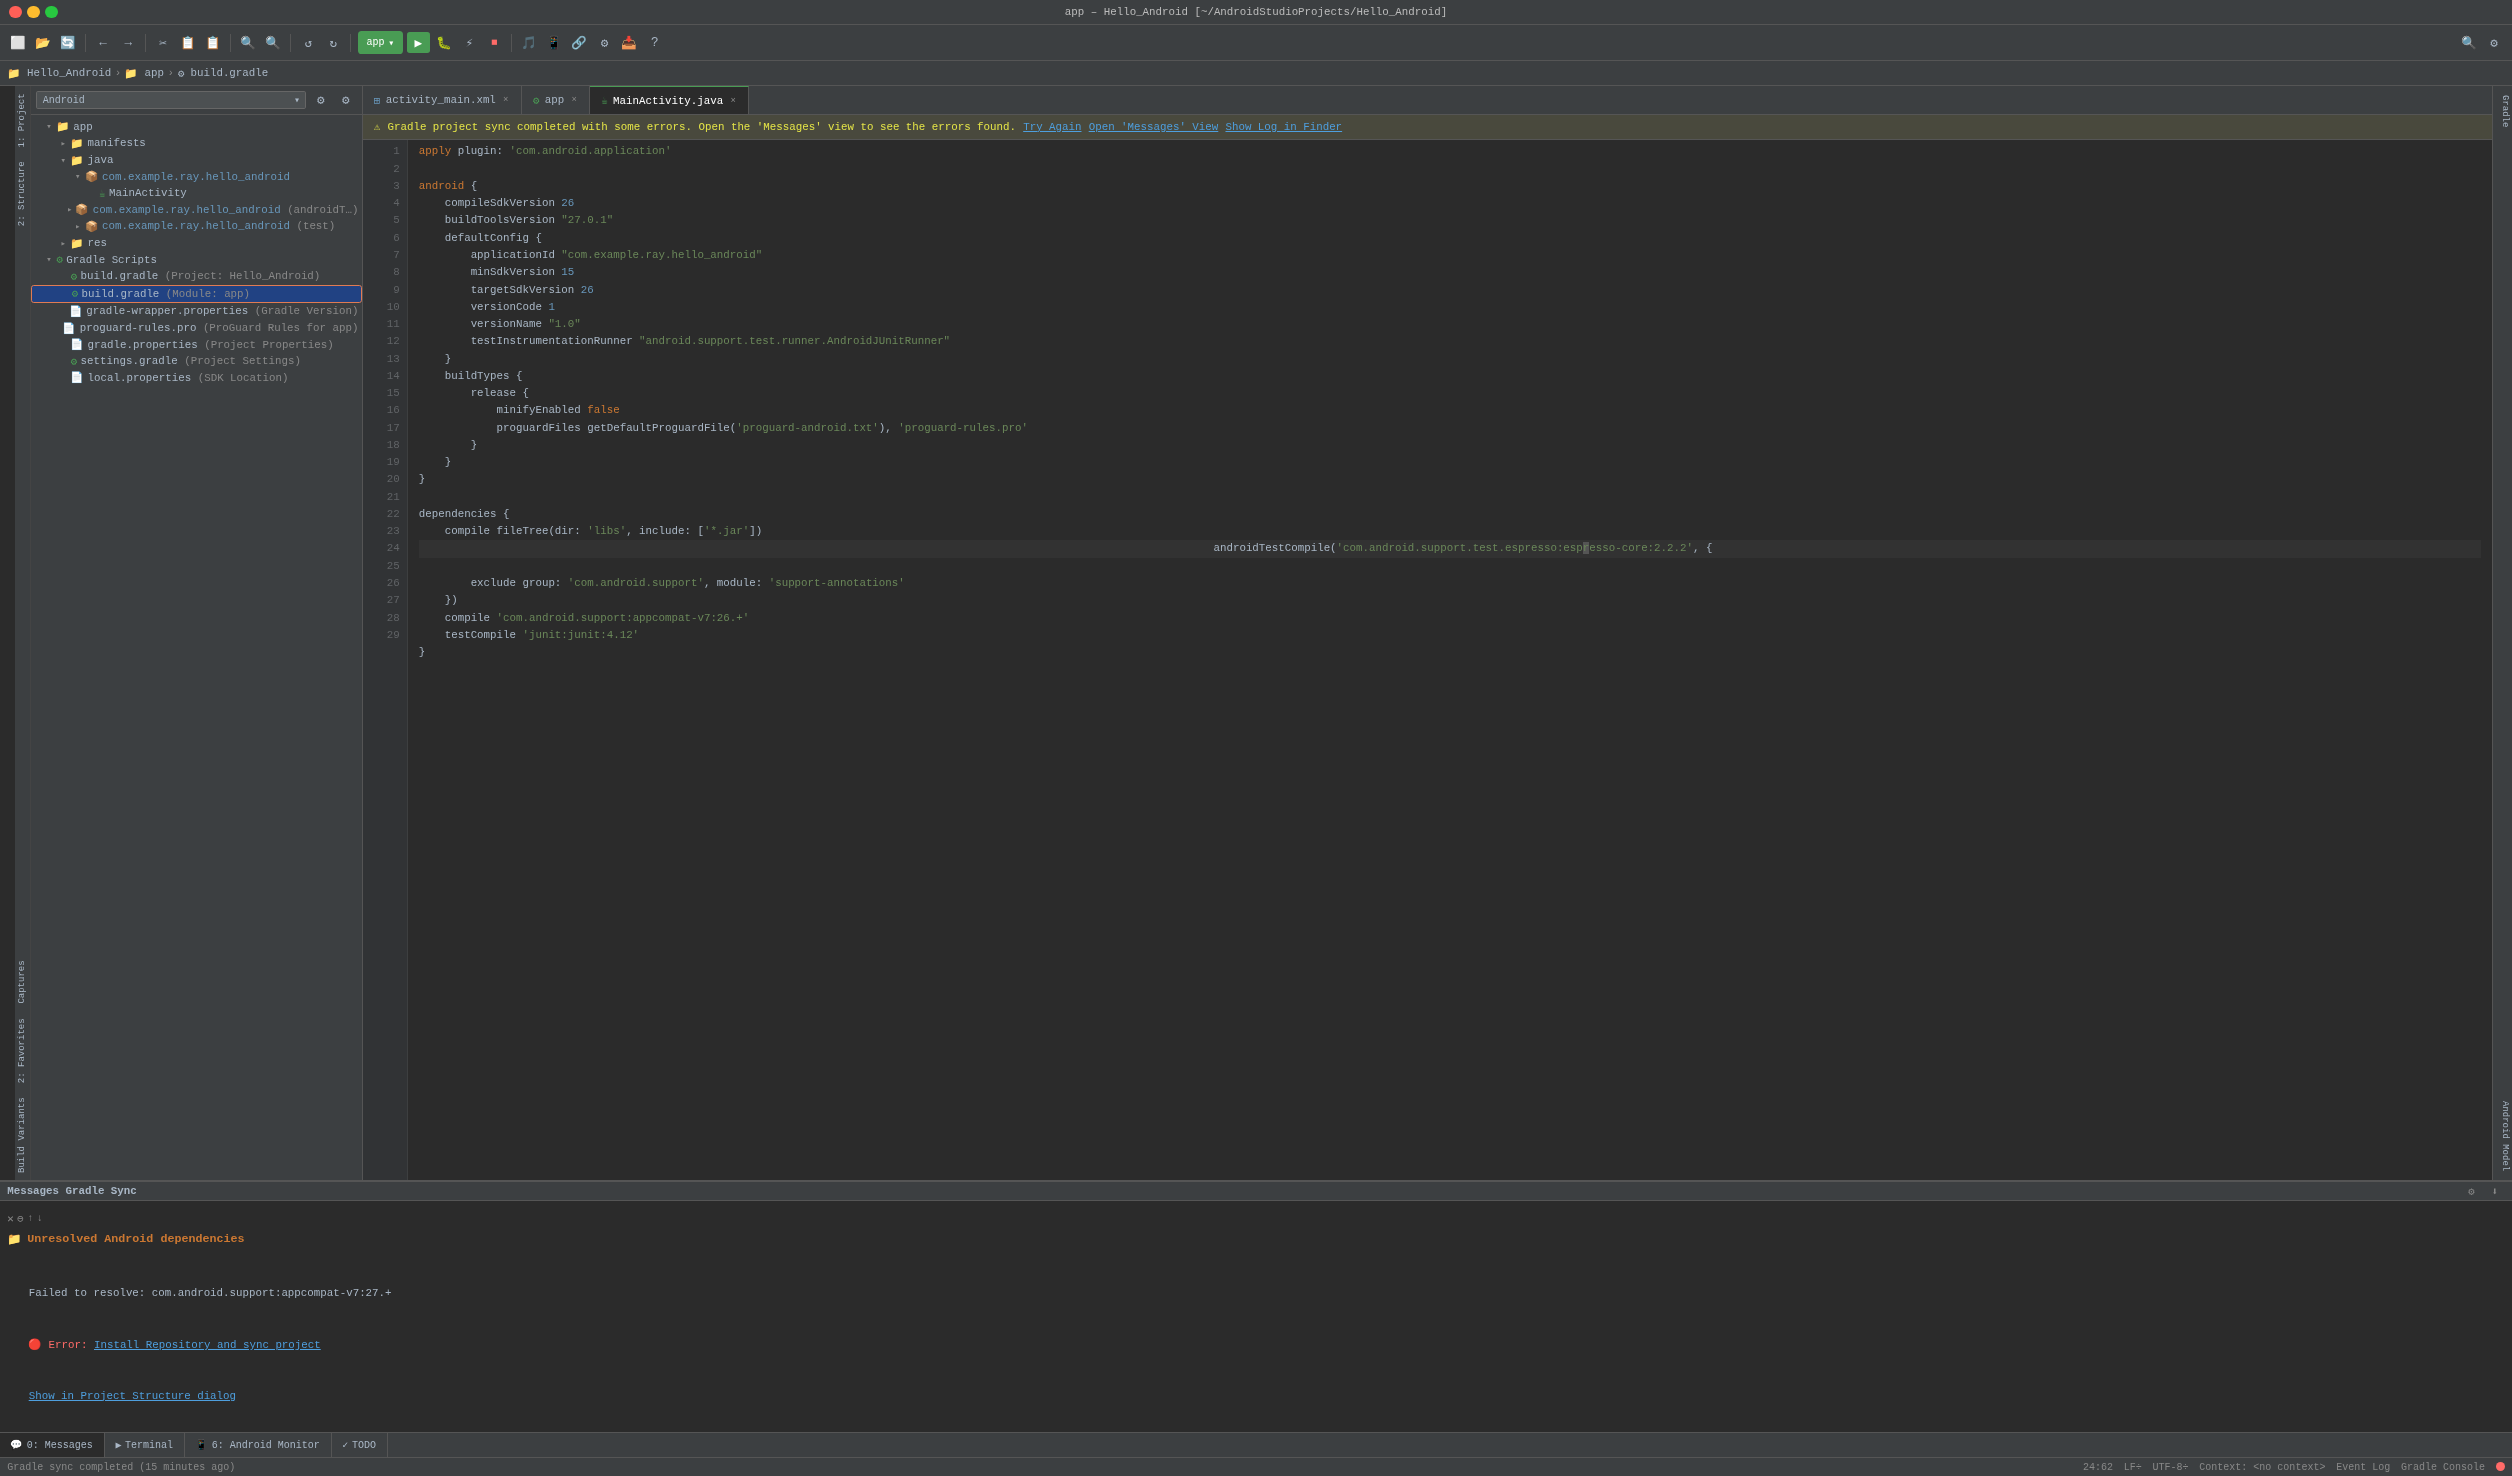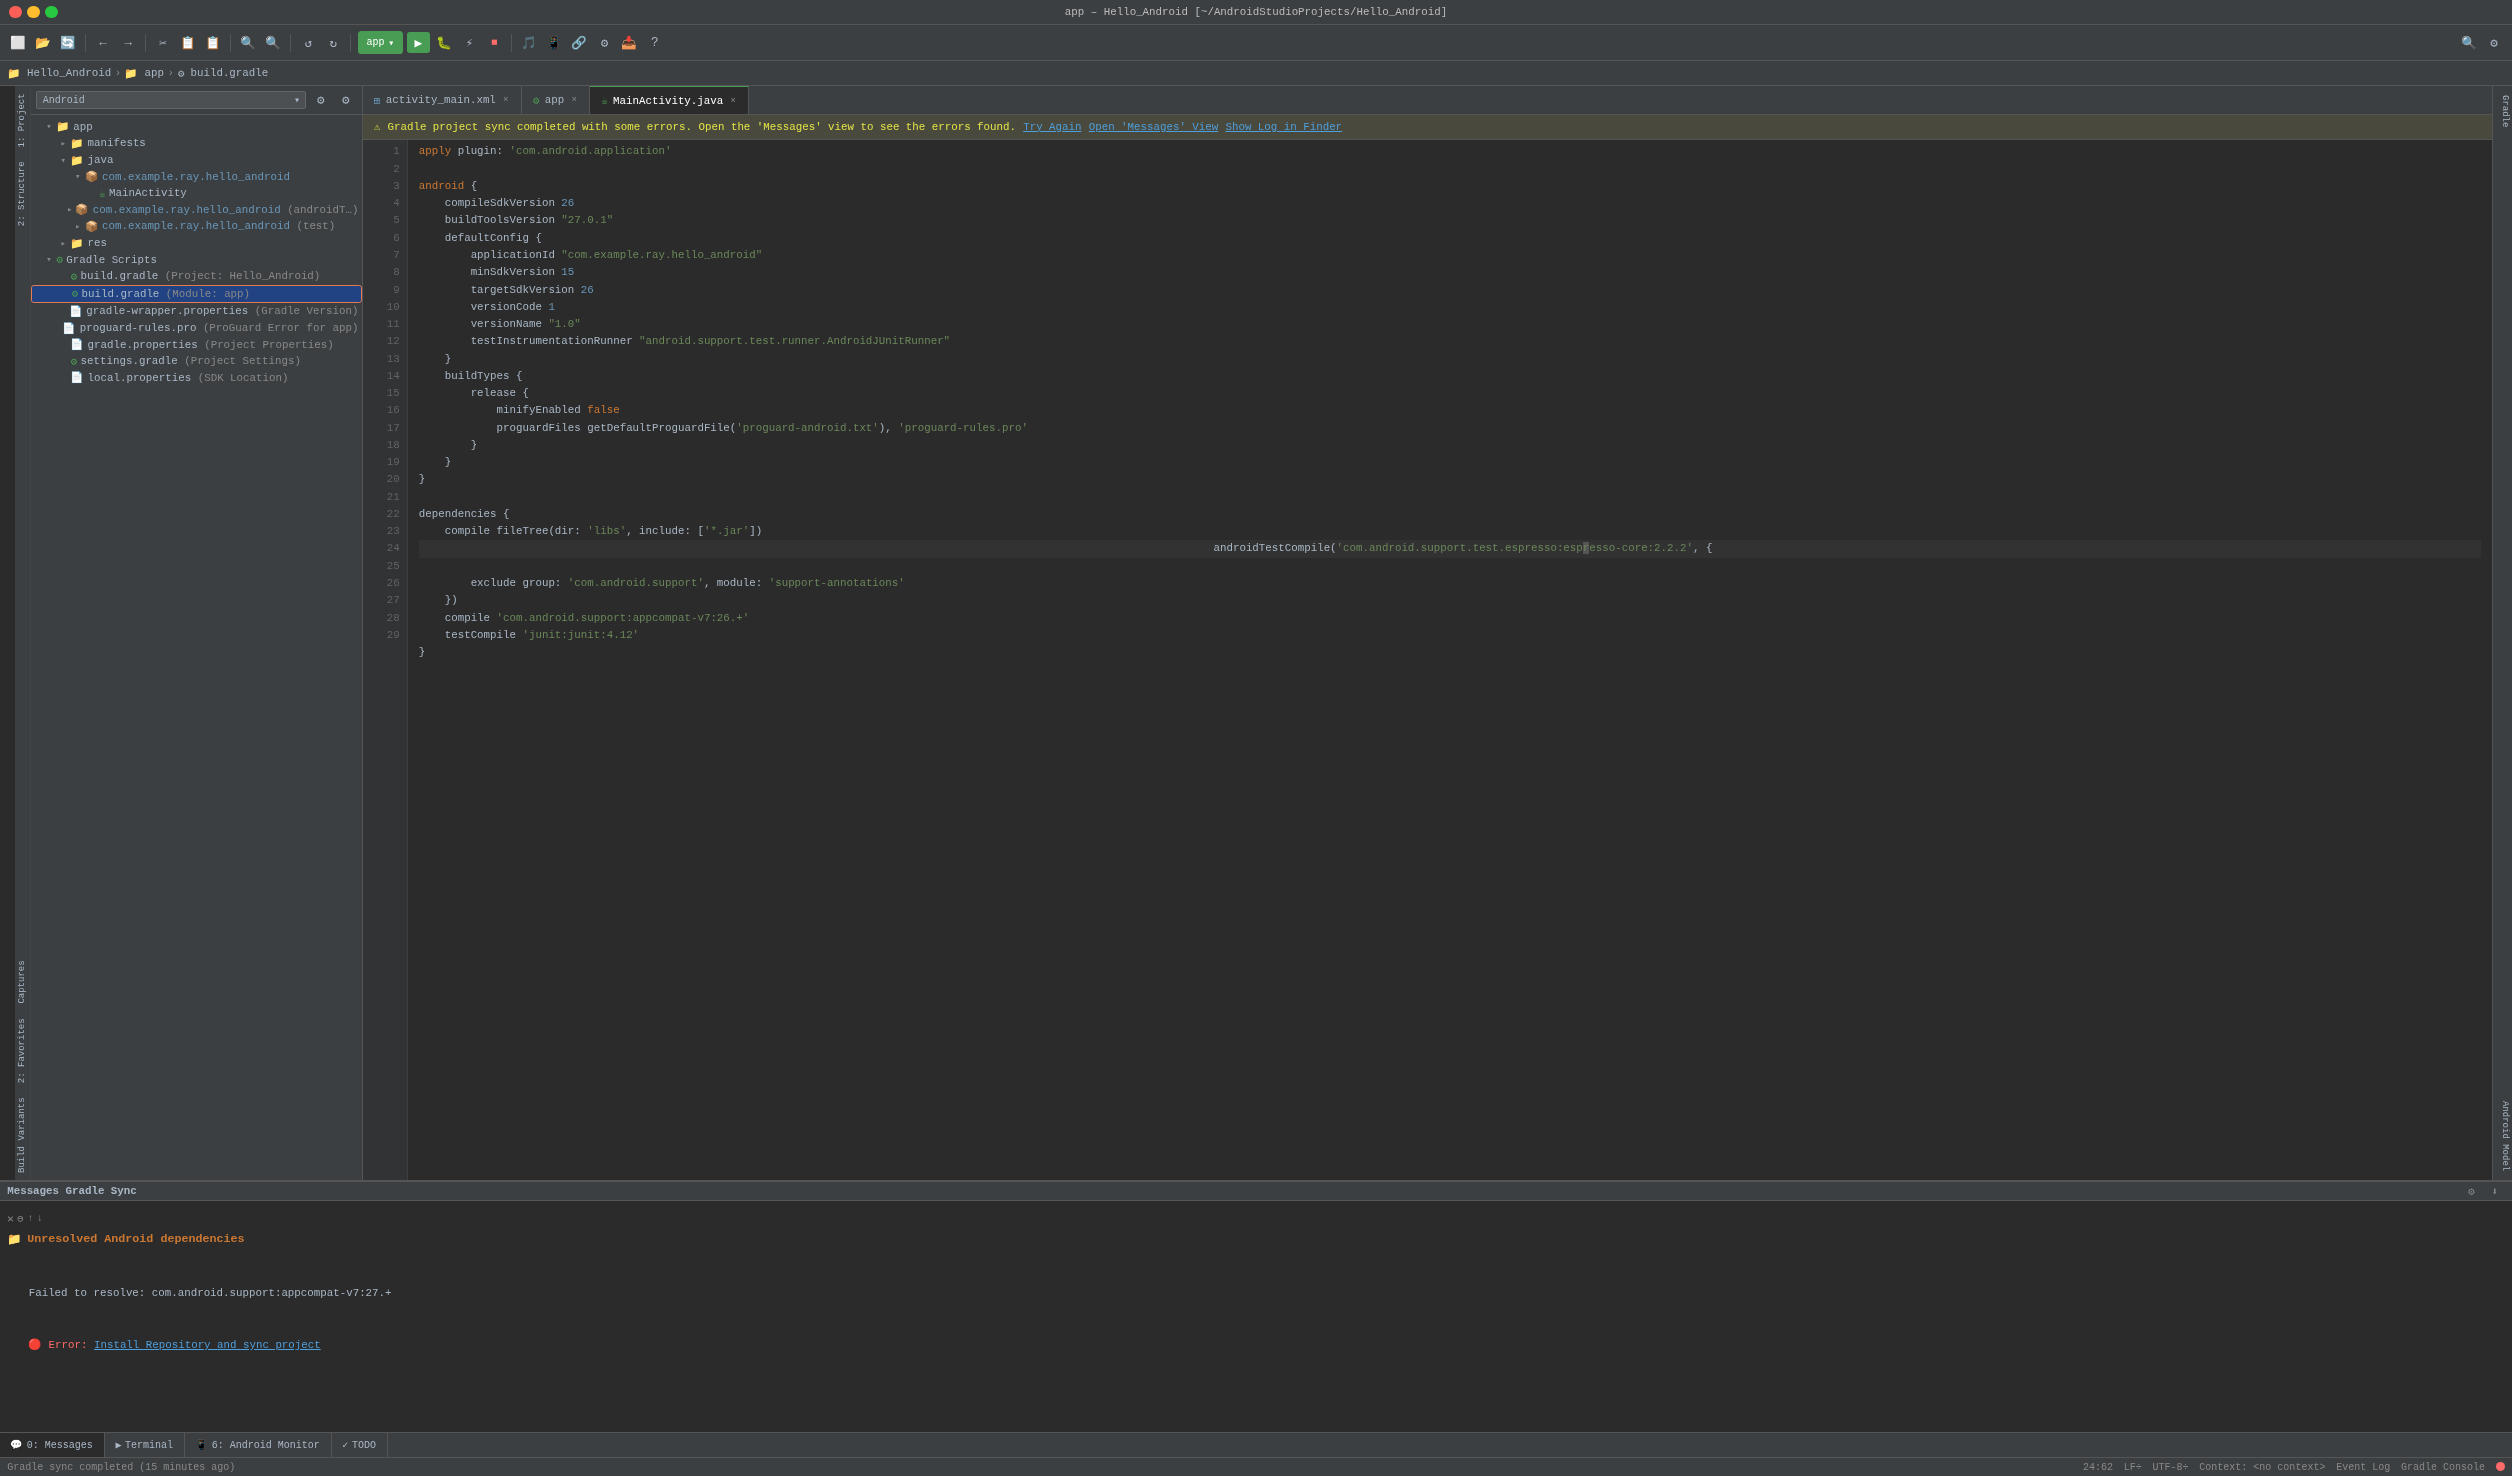--- a/index.html
+++ b/index.html
@@ -554,21 +554,21 @@
         <span class="tree-indent" style="width:21.5px"></span>
         <span class="tree-arrow" style="width:14.4px;"></span>
         <span class="tree-icon props-icon">📄</span>
         <span>gradle-wrapper.properties <span style="color:#888;">(Gradle Version)</span></span>
       </div>
 
       <div class="tree-item">
         <span class="tree-indent" style="width:21.5px"></span>
         <span class="tree-arrow" style="width:14.4px;"></span>
         <span class="tree-icon props-icon">📄</span>
-        <span>proguard-rules.pro <span style="color:#888;">(ProGuard Error for app)</span></span>
+        <span>proguard-rules.pro <span style="color:#888;">(ProGuard Rules for app)</span></span>
       </div>
 
       <div class="tree-item">
         <span class="tree-indent" style="width:21.5px"></span>
         <span class="tree-arrow" style="width:14.4px;"></span>
         <span class="tree-icon props-icon">📄</span>
         <span>gradle.properties <span style="color:#888;">(Project Properties)</span></span>
       </div>
 
       <div class="tree-item">
@@ -710,20 +710,23 @@
           <span style="color:#dcb167;">📁</span>
           <span>Unresolved Android dependencies</span>
         </div>
         <div class="msg-item">
           Failed to resolve: com.android.support:appcompat-v7:27.+
         </div>
         <div class="msg-item">
           <span class="msg-error">🔴 Error: </span>
           <span class="msg-link">Install Repository and sync project</span>
         </div>
+        <div class="msg-item">
+          <span class="msg-link">Show in Project Structure dialog</span>
+        </div>
       </div>
     </div>
   </div>
 
   <div class="bottom-tabs">
     <div class="bottom-tab active">
       <span>💬</span>
       <span>0: Messages</span>
     </div>
     <div class="bottom-tab">

